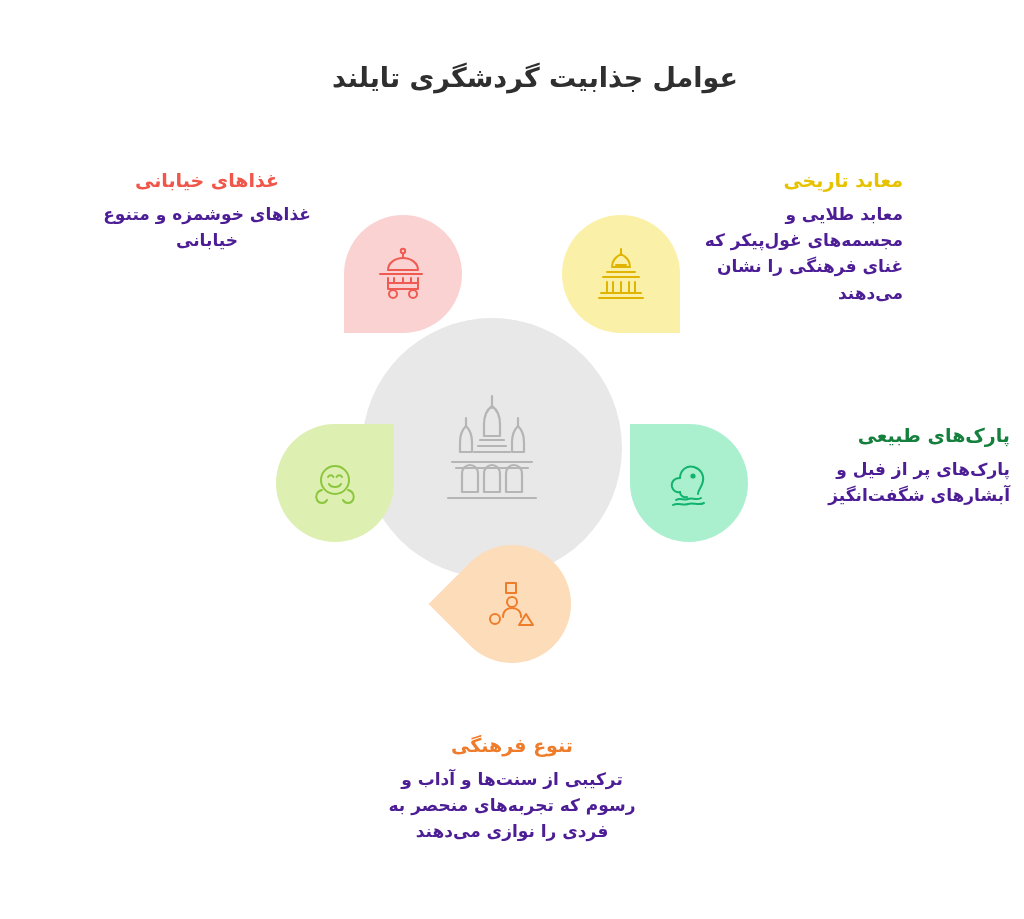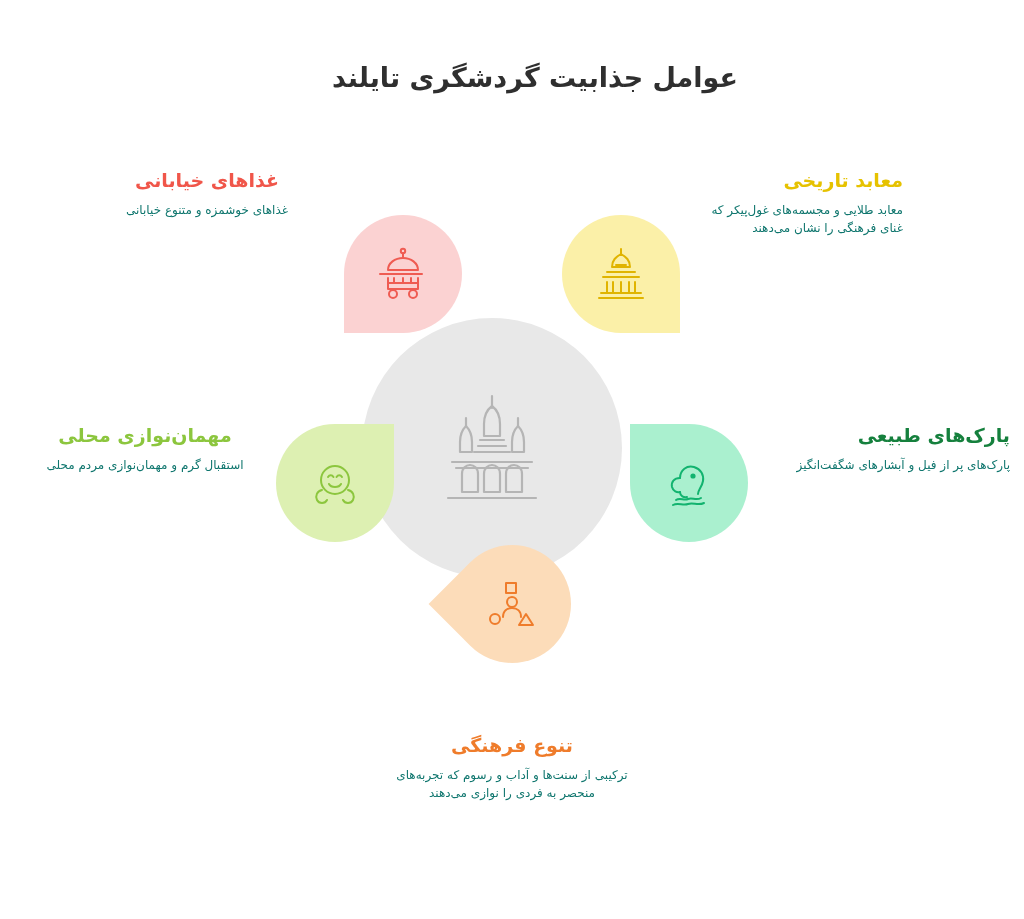--- a/index.html
+++ b/index.html
@@ -105,23 +105,23 @@
     position: absolute;
     width: 250px;
   }
   .block .heading {
     font-size: 19px;
     font-weight: bold;
     margin-bottom: 7px;
     line-height: 1.35;
   }
   .block .body {
-    font-size: 12px;
-    font-weight: normal;
-    color: #0f766e;
+    font-size: 17px;
+    font-weight: bold;
+    color: #4c1d95;
     line-height: 1.55;
   }
   .align-right { }
   .align-left  { text-align: center; }
   .align-center{ text-align: center; }
 
   #text-temples { left: 688px; top: 168px; width: 215px; }
   #text-temples .heading { color: #e6c200; }
 
   #text-food { left: 78px; top: 168px; width: 258px; }
@@ -242,23 +242,19 @@
   <div class="block align-left" id="text-food">
     <div class="heading">غذاهای خیابانی</div>
     <div class="body">غذاهای خوشمزه و متنوع خیابانی</div>
   </div>
 
   <div class="block align-right" id="text-parks">
     <div class="heading">پارک‌های طبیعی</div>
     <div class="body">پارک‌های پر از فیل و آبشارهای شگفت‌انگیز</div>
   </div>
 
-  <div class="block align-left" id="text-hospitality">
-    <div class="heading">مهمان‌نوازی محلی</div>
-    <div class="body">استقبال گرم و مهمان‌نوازی مردم محلی</div>
-  </div>
 
   <div class="block align-center" id="text-culture">
     <div class="heading">تنوع فرهنگی</div>
     <div class="body">ترکیبی از سنت‌ها و آداب و رسوم که تجربه‌های منحصر به فردی را نوازی می‌دهند</div>
   </div>
 
 </div>
 
 </body></html>

